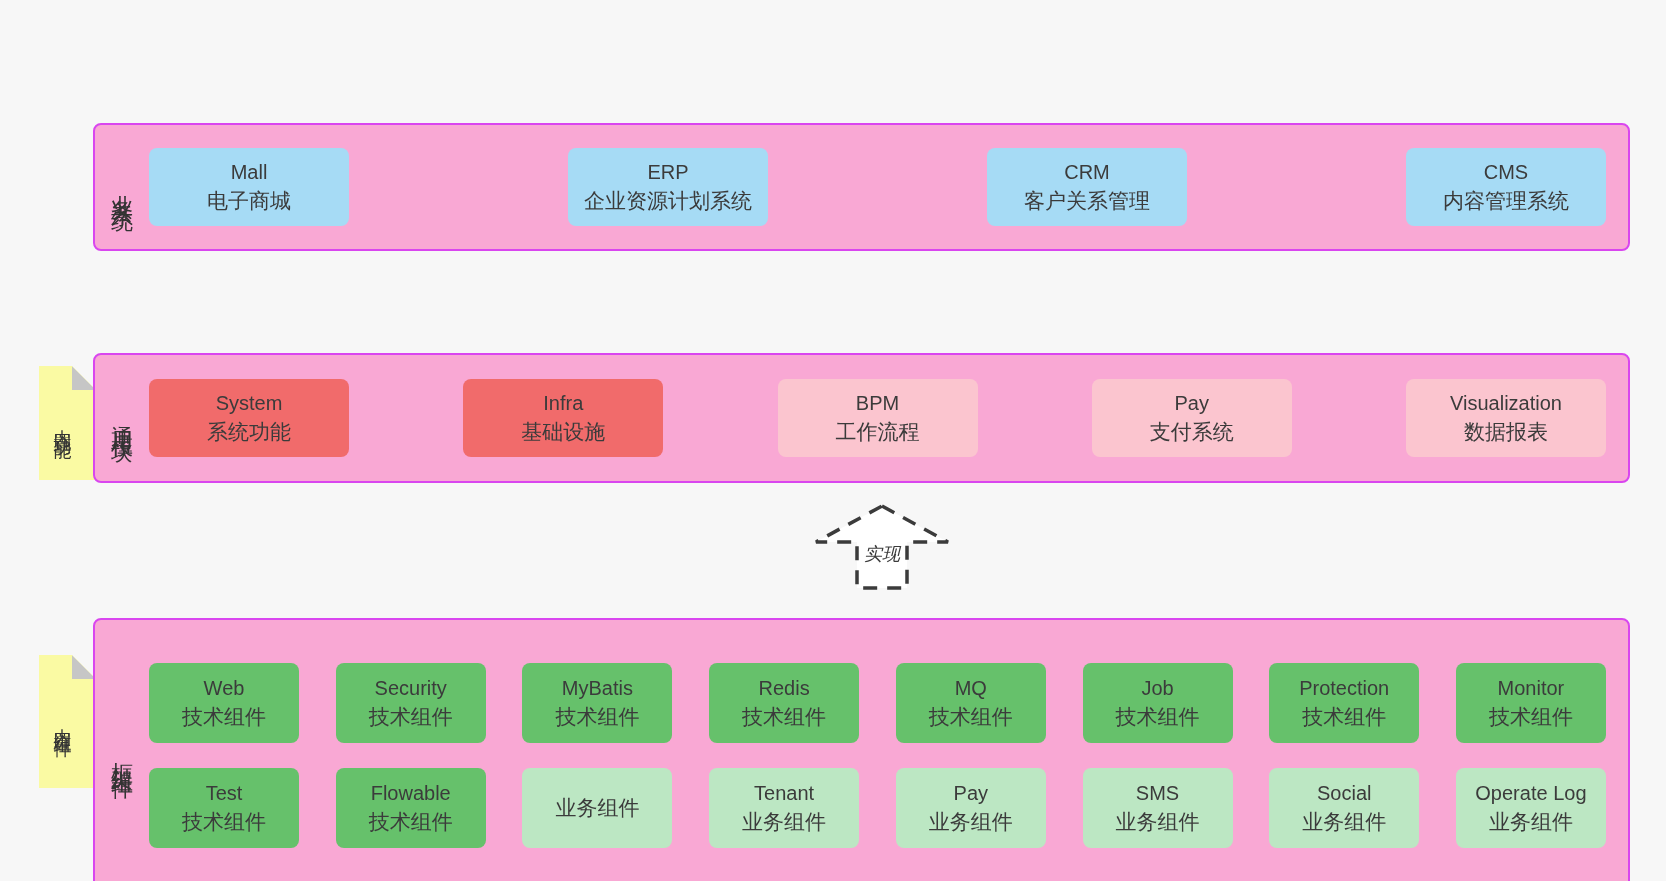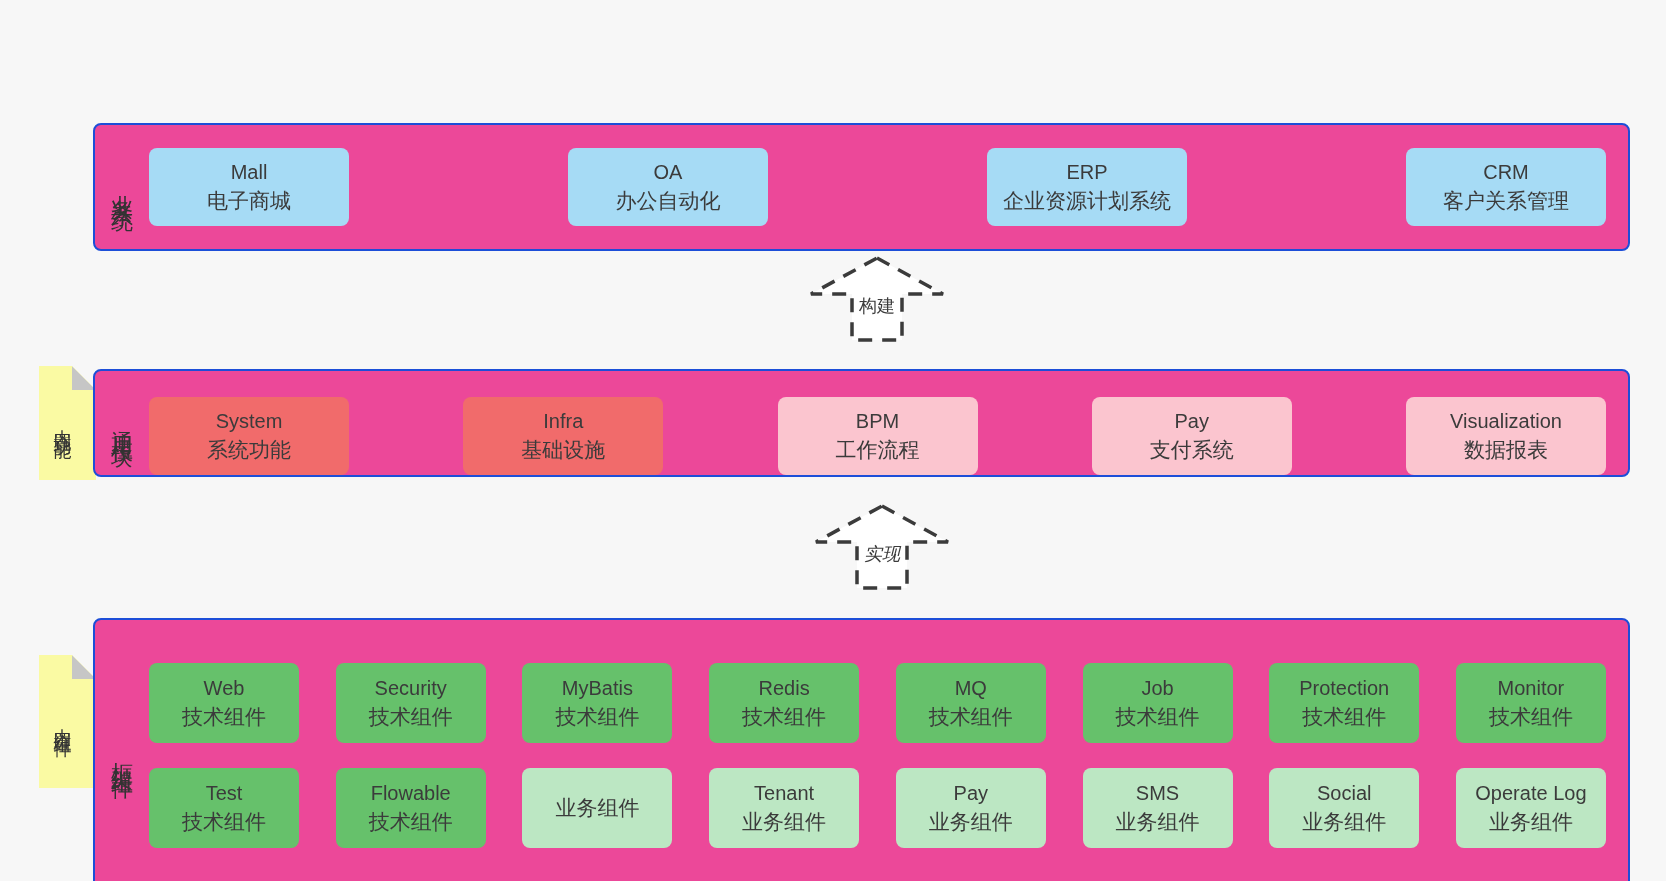--- a/index.html
+++ b/index.html
@@ -3,25 +3,25 @@
 <meta charset="utf-8">
 <style>
   html,body{margin:0;padding:0;background:#f7f7f7;}
   .canvas{
     position:relative;width:1666px;height:881px;background:#f7f7f7;
     font-family:"Liberation Sans", sans-serif;color:#3b3b3b;overflow:hidden;
   }
   
   .band{
     position:absolute;left:93px;width:1537px;
-    background:#ec4899;border:2px solid #1d4ed8;border-radius:8px;
+    background:#f9a8d4;border:2px solid #d946ef;border-radius:8px;
     box-sizing:border-box;display:flex;align-items:center;z-index:2;
   }
   .band1{top:123px;height:128px;}
-  .band2{top:369px;height:108px;align-items:flex-end;}
+  .band2{top:353px;height:130px;}
   .band3{top:618px;height:274px;}
   .band-label{
     width:54px;flex:0 0 54px;display:flex;align-items:center;justify-content:center;
     writing-mode:vertical-rl;text-orientation:upright;
     font-size:22px;letter-spacing:5px;color:#333;align-self:center;height:100%;
   }
   .band-content{
     flex:1;display:flex;justify-content:space-between;align-items:center;
     padding-right:22px;
   }
@@ -79,41 +79,34 @@
   </div>
 
   <section class="band band1">
     <div class="band-label">业务系统</div>
     <div class="band-content">
       <div class="box box-wide blue">
         <div class="en">Mall</div>
         <div class="zh">电子商城</div>
       </div>
       <div class="box box-wide blue">
-        <div class="en">OA</div>
-        <div class="zh">办公自动化</div>
-      </div>
-      <div class="box box-wide blue">
         <div class="en">ERP</div>
         <div class="zh">企业资源计划系统</div>
       </div>
       <div class="box box-wide blue">
         <div class="en">CRM</div>
         <div class="zh">客户关系管理</div>
       </div>
+      <div class="box box-wide blue">
+        <div class="en">CMS</div>
+        <div class="zh">内容管理系统</div>
+      </div>
     </div>
   </section>
 
-  <div class="arrow arrow1">
-    <svg viewBox="0 0 140 90" width="140" height="90">
-      <polygon points="70,4 136,40 95,40 95,86 45,86 45,40 4,40" fill="#ffffff" stroke="#3b3b3b" stroke-width="3.5" stroke-dasharray="14 10" stroke-linejoin="miter"></polygon>
-      <rect x="48" y="41" width="44" height="25" fill="#ffffff"></rect>
-      <text x="70" y="58" text-anchor="middle" font-size="18" fill="#3b3b3b">构建</text>
-    </svg>
-  </div>
 
   <section class="band band2">
     <div class="band-label">通用模块</div>
     <div class="band-content">
       <div class="box box-wide red">
         <div class="en">System</div>
         <div class="zh">系统功能</div>
       </div>
       <div class="box box-wide red">
         <div class="en">Infra</div>

